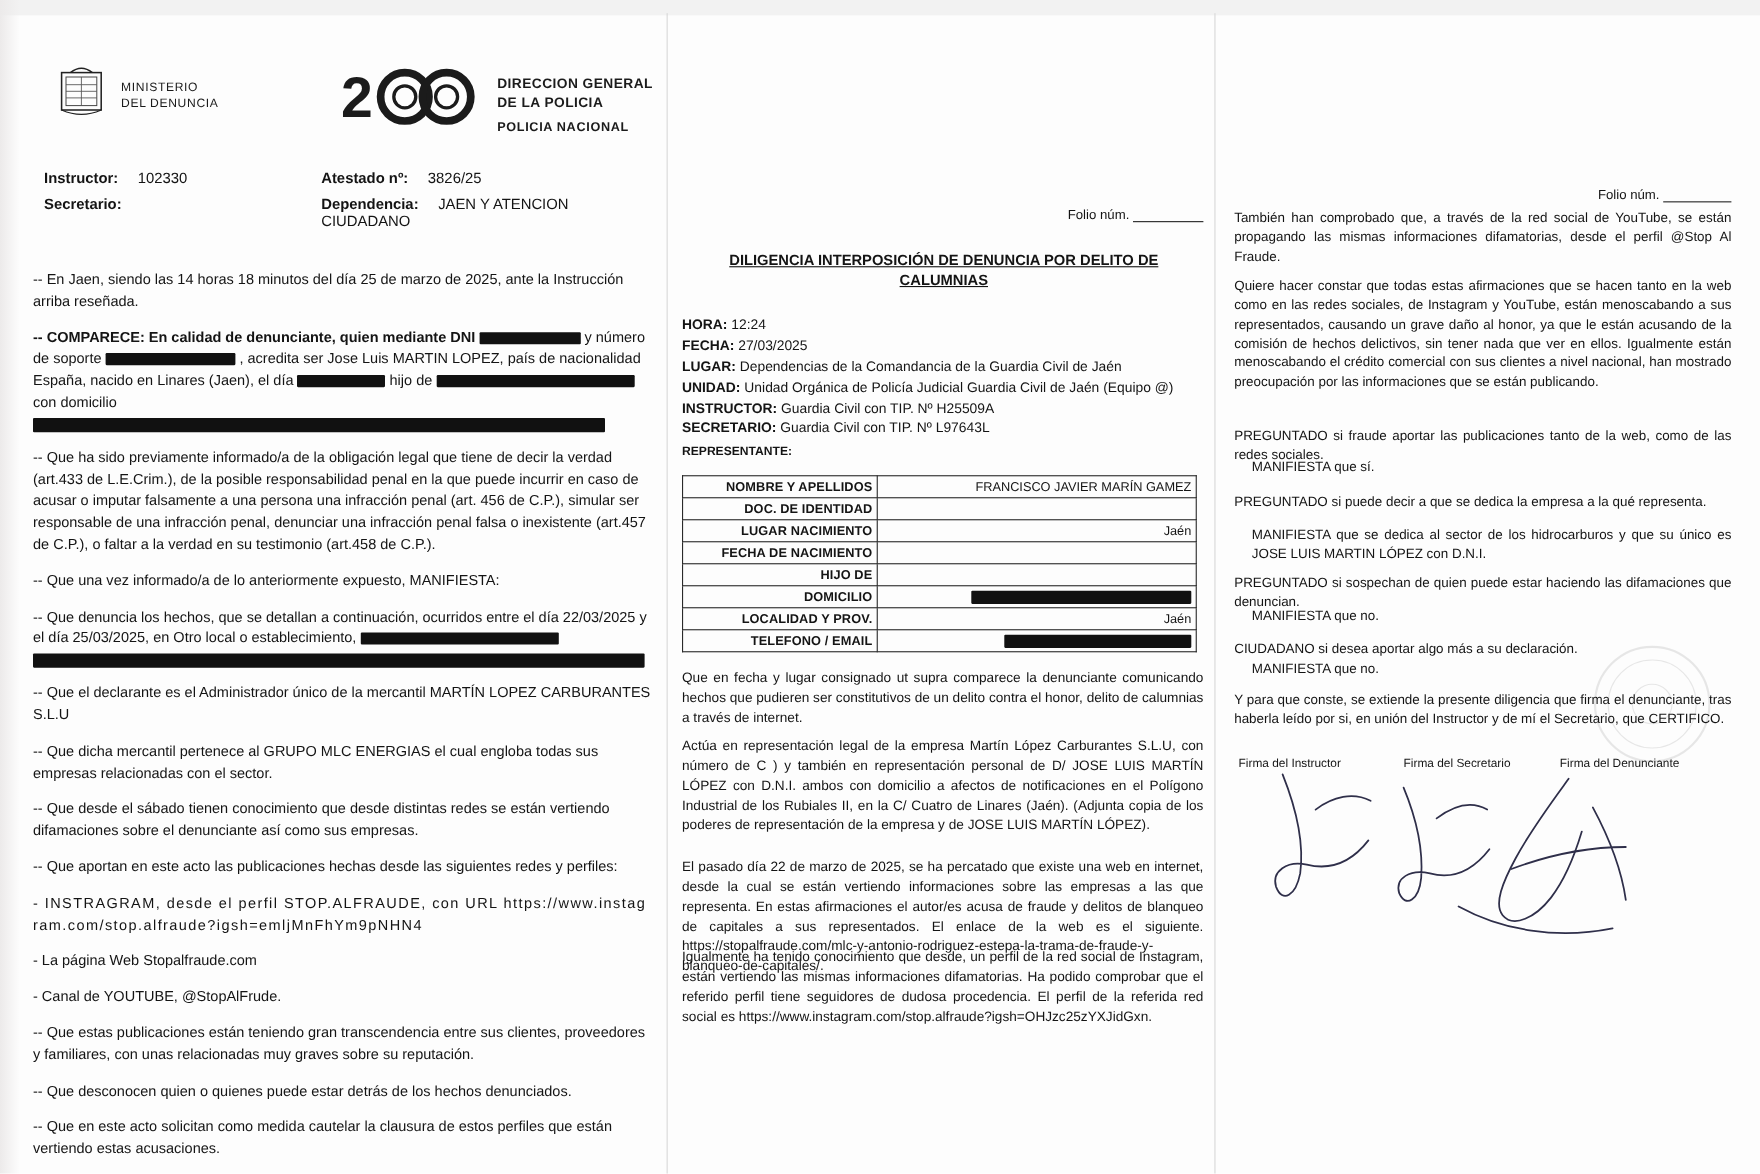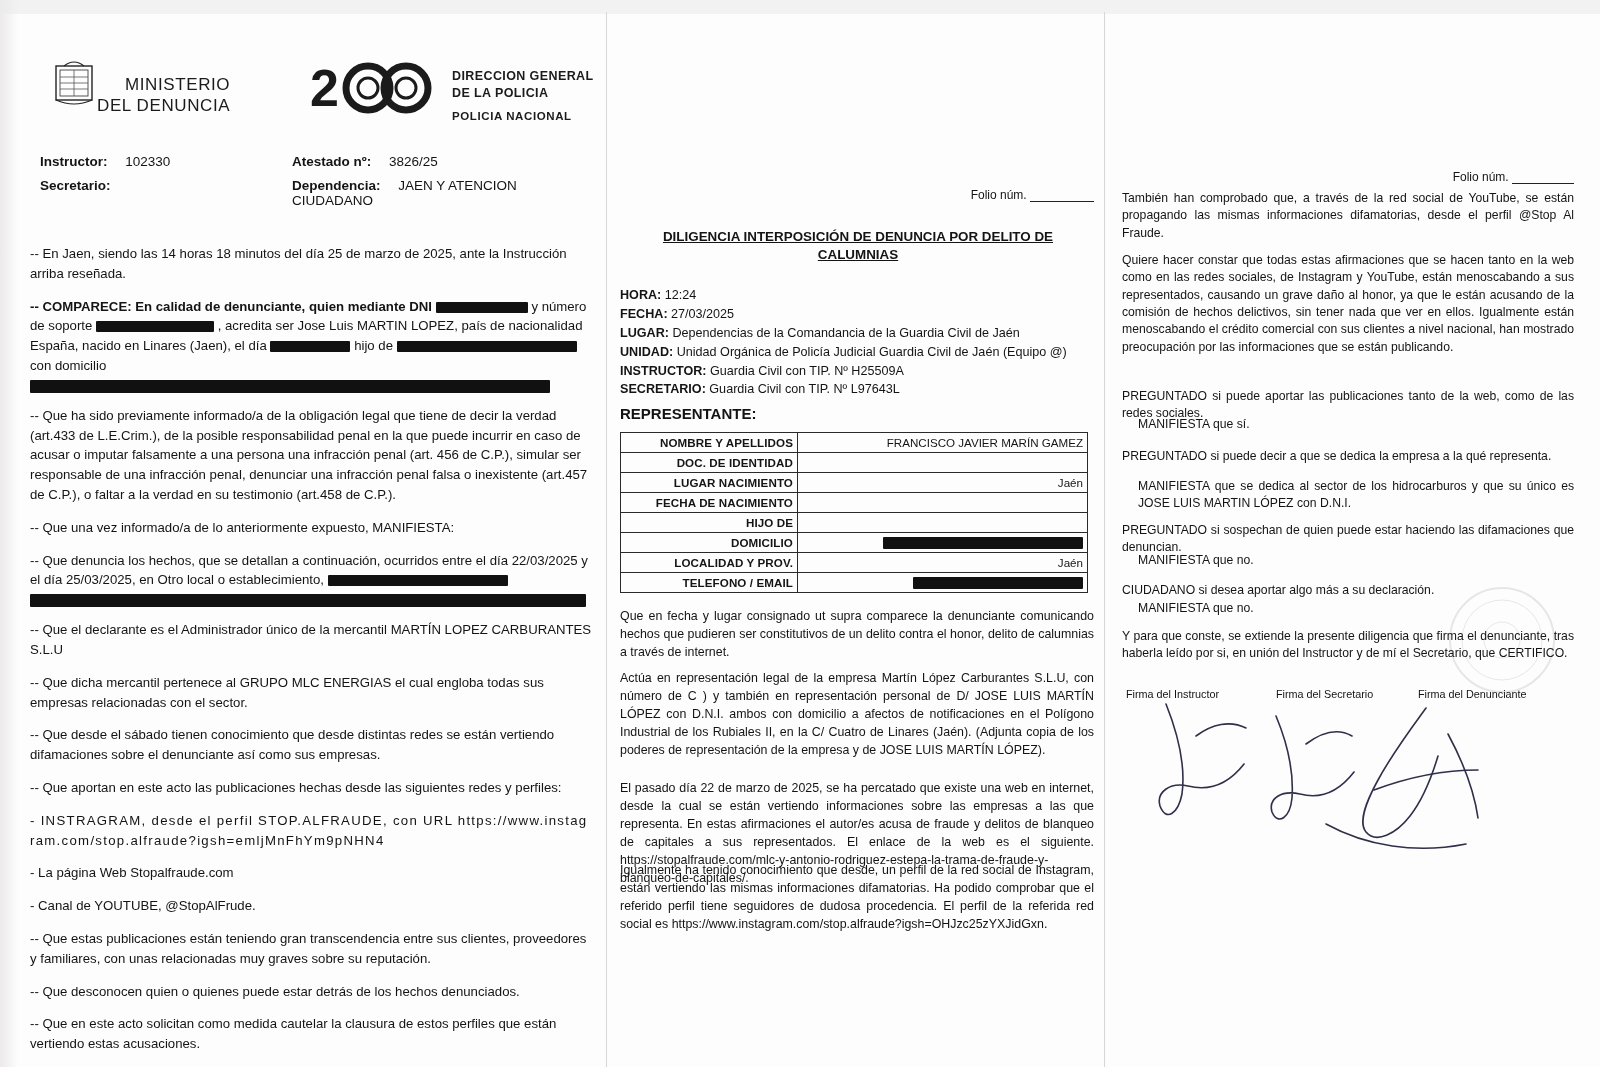--- a/index.html
+++ b/index.html
@@ -55,26 +55,25 @@
     height: 110px;
   }
   .crest {
     position: absolute;
     left: 28px; top: 38px;
     width: 48px; height: 50px;
   }
   .crest svg { display: block; }
   .ministry {
     position: absolute;
-    left: 75px; top: 54px;
-    font-size: 17px;
+    left: 88px; top: 54px;
+    font-size: 11px;
     letter-spacing: 0.6px;
     line-height: 1.25;
     color: #1b1b1b;
-    text-align: right;
   }
   .logo200 {
     position: absolute;
     left: 288px; top: 40px;
     width: 130px; height: 58px;
   }
   .dgp {
     position: absolute;
     left: 430px; top: 48px;
     font-size: 12.5px;
@@ -167,21 +166,21 @@
     left: 6px; top: 266px;
     width: 470px;
     font-size: 12.6px;
     line-height: 1.5;
   }
   .fields b { font-weight: bold; }
   .rep-label {
     position: absolute;
     left: 6px; top: 385px;
     font-weight: bold;
-    font-size: 15px;
+    font-size: 11px;
   }
   table.repr {
     position: absolute;
     left: 6px; top: 412px;
     width: 468px;
     border-collapse: collapse;
     font-size: 11.6px;
     text-align: right;
   }
   table.repr td {
@@ -444,21 +443,21 @@
   </div>
 
   <div class="col3">
     <div class="folio3">
       <span>Folio núm.</span>
       <span class="line"></span>
     </div>
 
     <div class="p3" style="top:170px">También han comprobado que, a través de la red social de YouTube, se están propagando las mismas informaciones difamatorias, desde el perfil @Stop Al Fraude.</div>
     <div class="p3" style="top:232px">Quiere hacer constar que todas estas afirmaciones que se hacen tanto en la web como en las redes sociales, de Instagram y YouTube, están menoscabando a sus representados, causando un grave daño al honor, ya que le están acusando de la comisión de hechos delictivos, sin tener nada que ver en ellos. Igualmente están menoscabando el crédito comercial con sus clientes a nivel nacional, han mostrado preocupación por las informaciones que se están publicando.</div>
-    <div class="p3" style="top:368px">PREGUNTADO si puede aportar las publicaciones tanto de la web, como de las redes sociales.</div>
+    <div class="p3" style="top:368px">PREGUNTADO si fraude aportar las publicaciones tanto de la web, como de las redes sociales.</div>
     <div class="p3" style="left:26px; top:396px; width:436px">MANIFIESTA que sí.</div>
     <div class="p3" style="top:428px">PREGUNTADO si puede decir a que se dedica la empresa a la qué representa.</div>
     <div class="p3" style="left:26px; top:458px; width:436px">MANIFIESTA que se dedica al sector de los hidrocarburos y que su único es JOSE LUIS MARTIN LÓPEZ con D.N.I.</div>
     <div class="p3" style="top:502px">PREGUNTADO si sospechan de quien puede estar haciendo las difamaciones que denuncian.</div>
     <div class="p3" style="left:26px; top:532px; width:436px">MANIFIESTA que no.</div>
     <div class="p3" style="top:562px">CIUDADANO si desea aportar algo más a su declaración.</div>
     <div class="p3" style="left:26px; top:580px; width:436px">MANIFIESTA que no.</div>
     <div class="p3" style="top:608px">Y para que conste, se extiende la presente diligencia que firma el denunciante, tras haberla leído por si, en unión del Instructor y de mí el Secretario, que CERTIFICO.</div>
 
     <div class="watermark">

